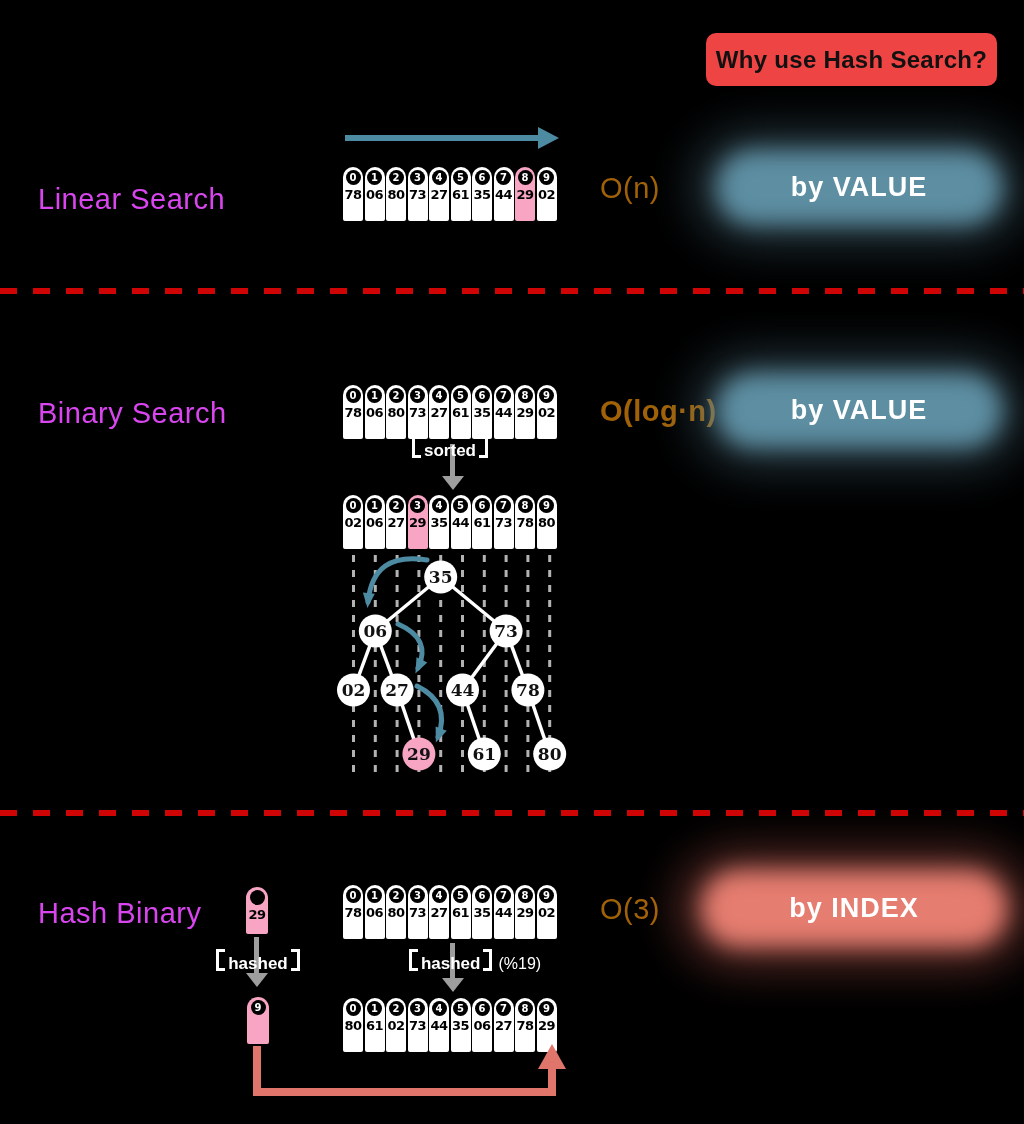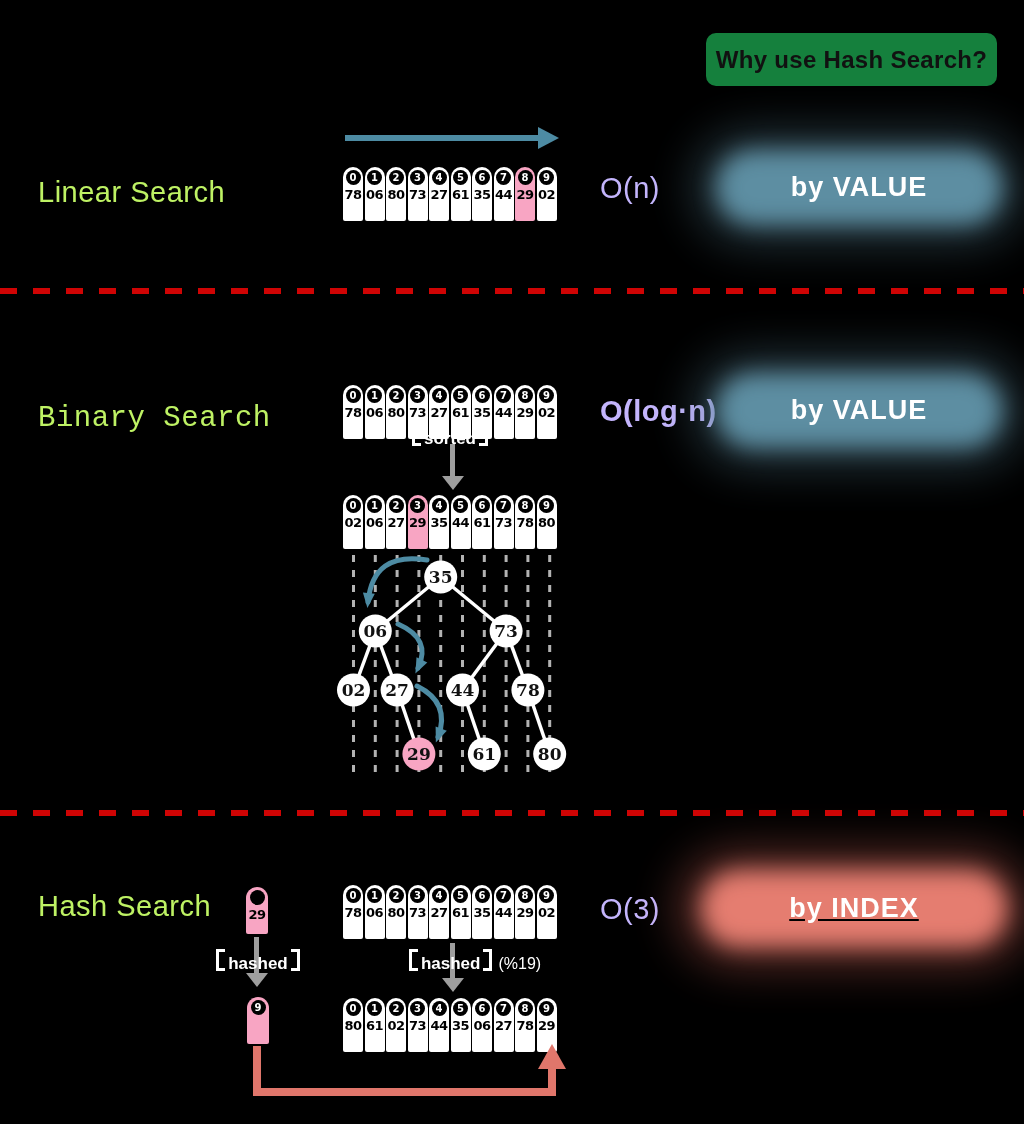--- a/index.html
+++ b/index.html
@@ -1,28 +1,28 @@
 <!DOCTYPE html>
 <html><head>
 <meta charset="utf-8">
 <style>
   html,body{margin:0;padding:0;background:#000;}
   .canvas{position:relative;width:1024px;height:1124px;background:#000;overflow:hidden;
           font-family:"Liberation Sans",sans-serif;}
 
   
-  .banner{position:absolute;left:706px;top:33px;width:291px;height:53px;background:#15803d;
+  .banner{position:absolute;left:706px;top:33px;width:291px;height:53px;background:#ef4444;
           border-radius:10px;display:flex;align-items:center;justify-content:center;}
   .banner span{color:#111;font-size:24px;font-weight:bold;letter-spacing:.3px;}
 
   
-  .sec-label{position:absolute;color:#bef264;font-size:29px;font-weight:500;letter-spacing:.5px;}
-
-  
-  .cx{position:absolute;color:#c4b5fd;font-size:29px;font-weight:400;letter-spacing:.5px;}
+  .sec-label{position:absolute;color:#d946ef;font-size:29px;font-weight:500;letter-spacing:.5px;margin-top:7px;}
+
+  
+  .cx{position:absolute;color:#a16207;font-size:29px;font-weight:400;letter-spacing:.5px;}
 
   
   .blob{position:absolute;display:flex;align-items:center;justify-content:center;}
   .blob .halo{position:absolute;left:-8px;right:-8px;top:-8px;bottom:-8px;border-radius:60px;
               filter:blur(24px);opacity:.45;}
   .blob .core{position:absolute;left:14px;right:14px;top:10px;bottom:10px;border-radius:46px;
               filter:blur(11px);}
   .blob .blob-label{position:relative;z-index:2;color:#fff;font-size:27px;font-weight:600;letter-spacing:1px;}
   .blob.blue .halo,.blob.blue .core{background:#577f91;}
   .blob.blue .core{background:#5d8ea2;}
@@ -136,21 +136,21 @@
   <div class="cx" style="left:600px;top:172px;">O(n)</div>
 
   <div class="blob blue" style="left:703px;top:141px;width:312px;height:93px;">
     <div class="halo"></div>
     <div class="core"></div>
     <div class="blob-label">by VALUE</div>
   </div>
 
   <div class="divider" style="top:288px;"></div>
 
-  <div class="sec-label" style="left:38px;top:402px;font-family:Liberation Mono, monospace;">Binary Search</div>
+  <div class="sec-label" style="left:38px;top:390px;">Binary Search</div>
 
   <div class="array" style="left:343px;top:385px;">
       <div class="cell">
         <span class="idx">0</span>
         <span class="val">78</span>
       </div>
       <div class="cell">
         <span class="idx">1</span>
         <span class="val">06</span>
       </div>
@@ -184,21 +184,21 @@
       </div>
       <div class="cell">
         <span class="idx">9</span>
         <span class="val">02</span>
       </div>
     </div>
 
   <div class="d-arrow" style="left:450px;top:444px;height:33px;">
     <div class="head"></div>
   </div>
-  <div class="step-label" style="left:385px;top:424px;width:130px;">
+  <div class="step-label" style="left:385px;top:436px;width:130px;">
     <span class="lb"></span><span>sorted</span><span class="rb"></span>
   </div>
 
   <div class="array" style="left:343px;top:495px;">
       <div class="cell">
         <span class="idx">0</span>
         <span class="val">02</span>
       </div>
       <div class="cell">
         <span class="idx">1</span>
@@ -311,21 +311,21 @@
   <div class="cx" style="left:600px;top:395px;font-weight:bold;">O(log·n)</div>
 
   <div class="blob blue" style="left:703px;top:364px;width:312px;height:93px;">
     <div class="halo"></div>
     <div class="core"></div>
     <div class="blob-label">by VALUE</div>
   </div>
 
   <div class="divider" style="top:810px;"></div>
 
-  <div class="sec-label" style="left:38px;top:890px;">Hash Search</div>
+  <div class="sec-label" style="left:38px;top:890px;">Hash Binary</div>
 
   <div class="key-tag">
     <div class="hole"></div>
     <div class="kval">29</div>
   </div>
 
   <div class="d-arrow" style="left:254px;top:937px;height:37px;">
     <div class="head"></div>
   </div>
   <div class="step-label" style="left:190px;top:949px;width:136px;">
@@ -429,19 +429,19 @@
       </div>
     </div>
 
   <svg style="left:240px;top:1042px;" width="330" height="62" viewBox="0 0 330 62">
     <path d="M17,4 L17,50 L312,50 L312,24" stroke="#e0766b" stroke-width="8" fill="none" stroke-linejoin="miter"></path>
     <polygon points="312,2 298,27 326,27" fill="#e0766b"></polygon>
   </svg>
 
   <div class="cx" style="left:600px;top:893px;">O(3)</div>
 
-  <div class="blob salmon" style="left:688px;top:861px;width:332px;height:95px;text-decoration:underline;">
+  <div class="blob salmon" style="left:688px;top:861px;width:332px;height:95px;">
     <div class="halo"></div>
     <div class="core"></div>
     <div class="blob-label">by INDEX</div>
   </div>
 
 </div>
 
 </body></html>

